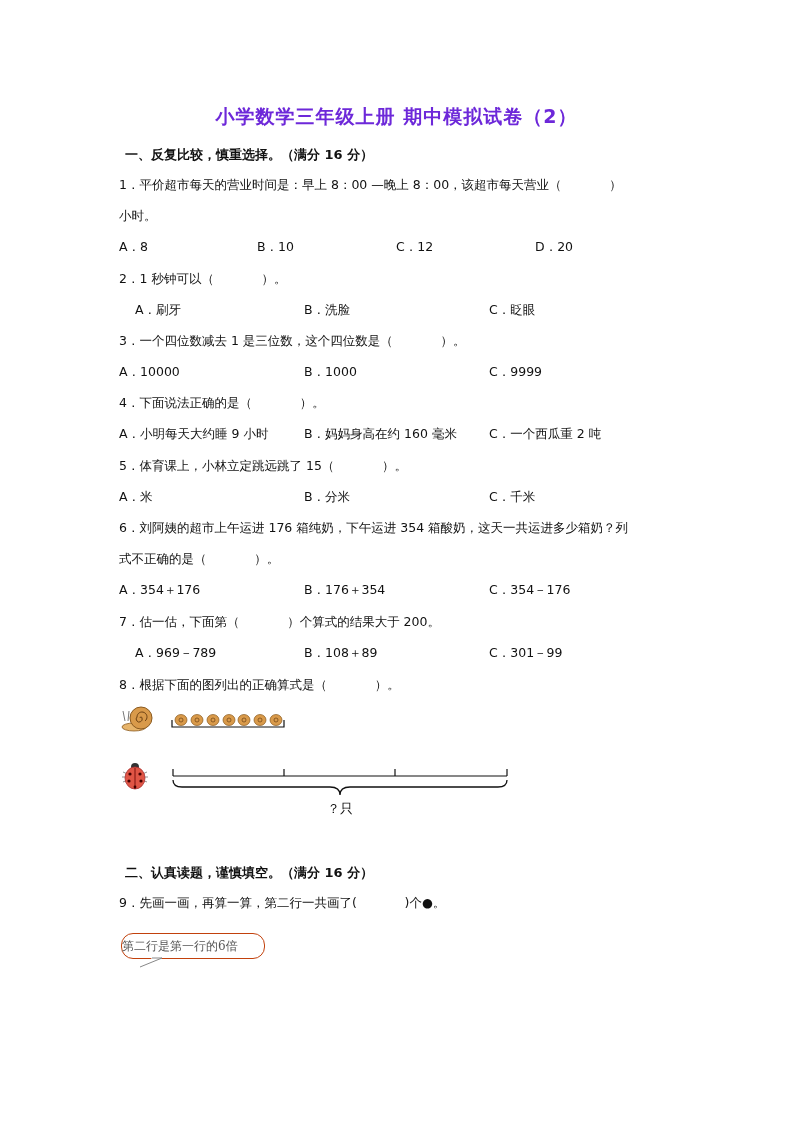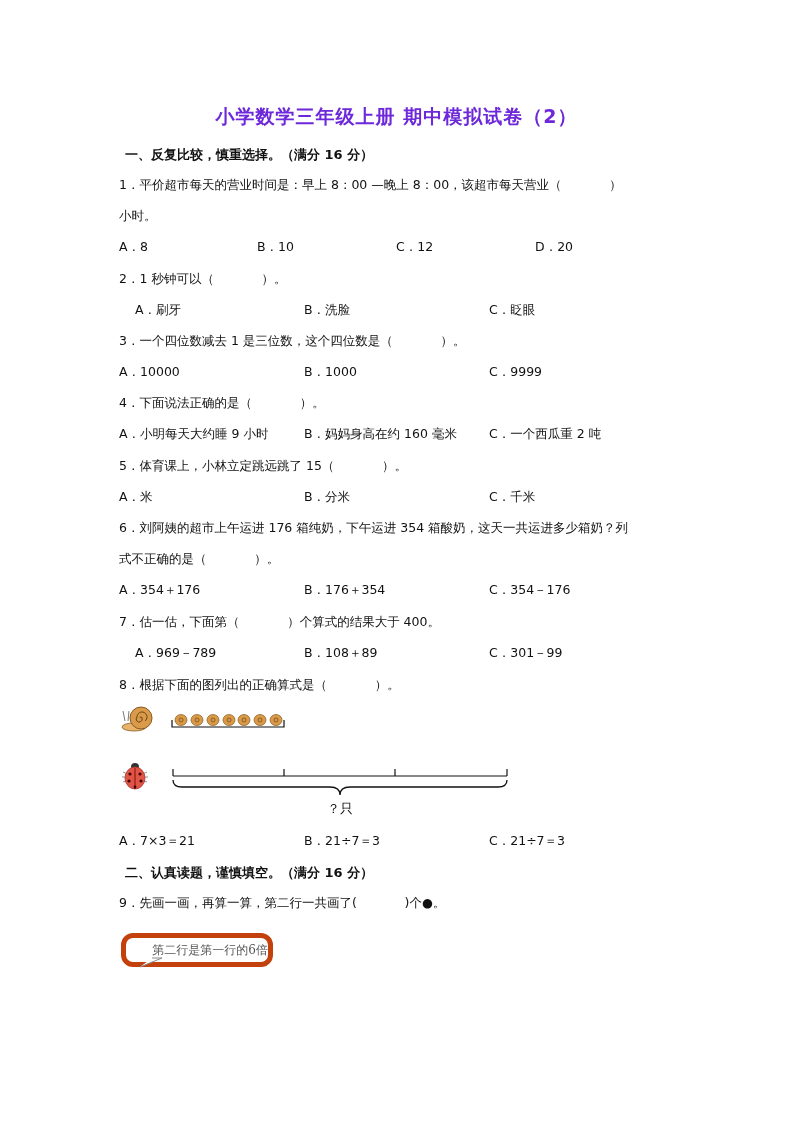--- a/index.html
+++ b/index.html
@@ -8,22 +8,22 @@
   .page { position: absolute; left: 0; top: 0; width: 793px; height: 1122px; }
   .title { position: absolute; top: 104px; left: 0; width: 793px; text-align: center;
            color: #6d28d9; font-size: 19px; font-weight: bold; letter-spacing: 1px;
            font-family: "DejaVu Sans", sans-serif; }
   .section { position: absolute; left: 125px; font-size: 13px; font-weight: bold; }
   .line { position: absolute; left: 119px; font-size: 12.5px; white-space: pre; }
   .opts { position: absolute; left: 119px; font-size: 12.5px; height: 18px; width: 560px; }
   .opt { position: absolute; top: 0; white-space: pre; }
   .fig { position: absolute; }
   .bubble { position: absolute; left: 121px; top: 933px; width: 142px; height: 24px;
-            border: 5px solid #c2410c; border-radius: 12px; font-size: 12px; color: #555;
-            text-align: right; line-height: 24px; font-family: "DejaVu Serif", serif; }
+            border: 1px solid #c2410c; border-radius: 12px; font-size: 12px; color: #555;
+            text-align: left; line-height: 24px; font-family: "DejaVu Serif", serif; }
   .dots { font-size: 15px; letter-spacing: 0; }
 </style>
 </head>
 <body>
 
 <div class="page">
 
   <div class="title">小学数学三年级上册 期中模拟试卷（2）</div>
 
   <div class="section" style="top:146px;">一、反复比较，慎重选择。（满分 16 分）</div>
@@ -66,21 +66,21 @@
   </div>
 
   <div class="line" style="top:520px;">6．刘阿姨的超市上午运进 176 箱纯奶，下午运进 354 箱酸奶，这天一共运进多少箱奶？列</div>
   <div class="line" style="top:551px;">式不正确的是（            ）。</div>
   <div class="opts" style="top:582px;">
     <span class="opt" style="left:0;">A．354＋176</span>
     <span class="opt" style="left:185px;">B．176＋354</span>
     <span class="opt" style="left:370px;">C．354－176</span>
   </div>
 
-  <div class="line" style="top:614px;">7．估一估，下面第（            ）个算式的结果大于 400。</div>
+  <div class="line" style="top:614px;">7．估一估，下面第（            ）个算式的结果大于 200。</div>
   <div class="opts" style="top:645px;">
     <span class="opt" style="left:16px;">A．969－789</span>
     <span class="opt" style="left:185px;">B．108＋89</span>
     <span class="opt" style="left:370px;">C．301－99</span>
   </div>
 
   <div class="line" style="top:677px;">8．根据下面的图列出的正确算式是（            ）。</div>
 
   <svg class="fig" style="left:120px; top:703px;" width="36" height="30">
     <ellipse cx="14" cy="24" rx="12" ry="4" fill="#e7b46a" stroke="#8a5a20" stroke-width="0.8"></ellipse>
@@ -141,25 +141,20 @@
   <svg class="fig" style="left:170px; top:765px;" width="340" height="32">
     <line x1="3" y1="11" x2="337" y2="11" stroke="#111" stroke-width="1.2"></line>
     <line x1="3" y1="4" x2="3" y2="11" stroke="#111" stroke-width="1.2"></line>
     <line x1="114" y1="4" x2="114" y2="11" stroke="#111" stroke-width="1.2"></line>
     <line x1="225" y1="4" x2="225" y2="11" stroke="#111" stroke-width="1.2"></line>
     <line x1="337" y1="4" x2="337" y2="11" stroke="#111" stroke-width="1.2"></line>
     <path d="M3 15 Q3 22 12 22 L160 22 Q170 22 170 30 Q170 22 180 22 L328 22 Q337 22 337 15" fill="none" stroke="#111" stroke-width="1.3"></path>
   </svg>
   <div class="line" style="left:327px; top:800px; font-size:13px;">？只</div>
 
-  <div class="opts" style="top:833px;">
-    <span class="opt" style="left:0;">A．7×3＝21</span>
-    <span class="opt" style="left:185px;">B．21÷7＝3</span>
-    <span class="opt" style="left:370px;">C．21÷7＝3</span>
-  </div>
 
   <div class="section" style="top:864px;">二、认真读题，谨慎填空。（满分 16 分）</div>
 
   <div class="line" style="top:895px;">9．先画一画，再算一算，第二行一共画了(            )个●。</div>
 
   <div class="bubble">第二行是第一行的6倍</div>
   <svg class="fig" style="left:138px; top:955px;" width="30" height="14">
     <path d="M2 12 L24 3 L14 3" fill="#fff" stroke="#888" stroke-width="1"></path>
   </svg>
 

